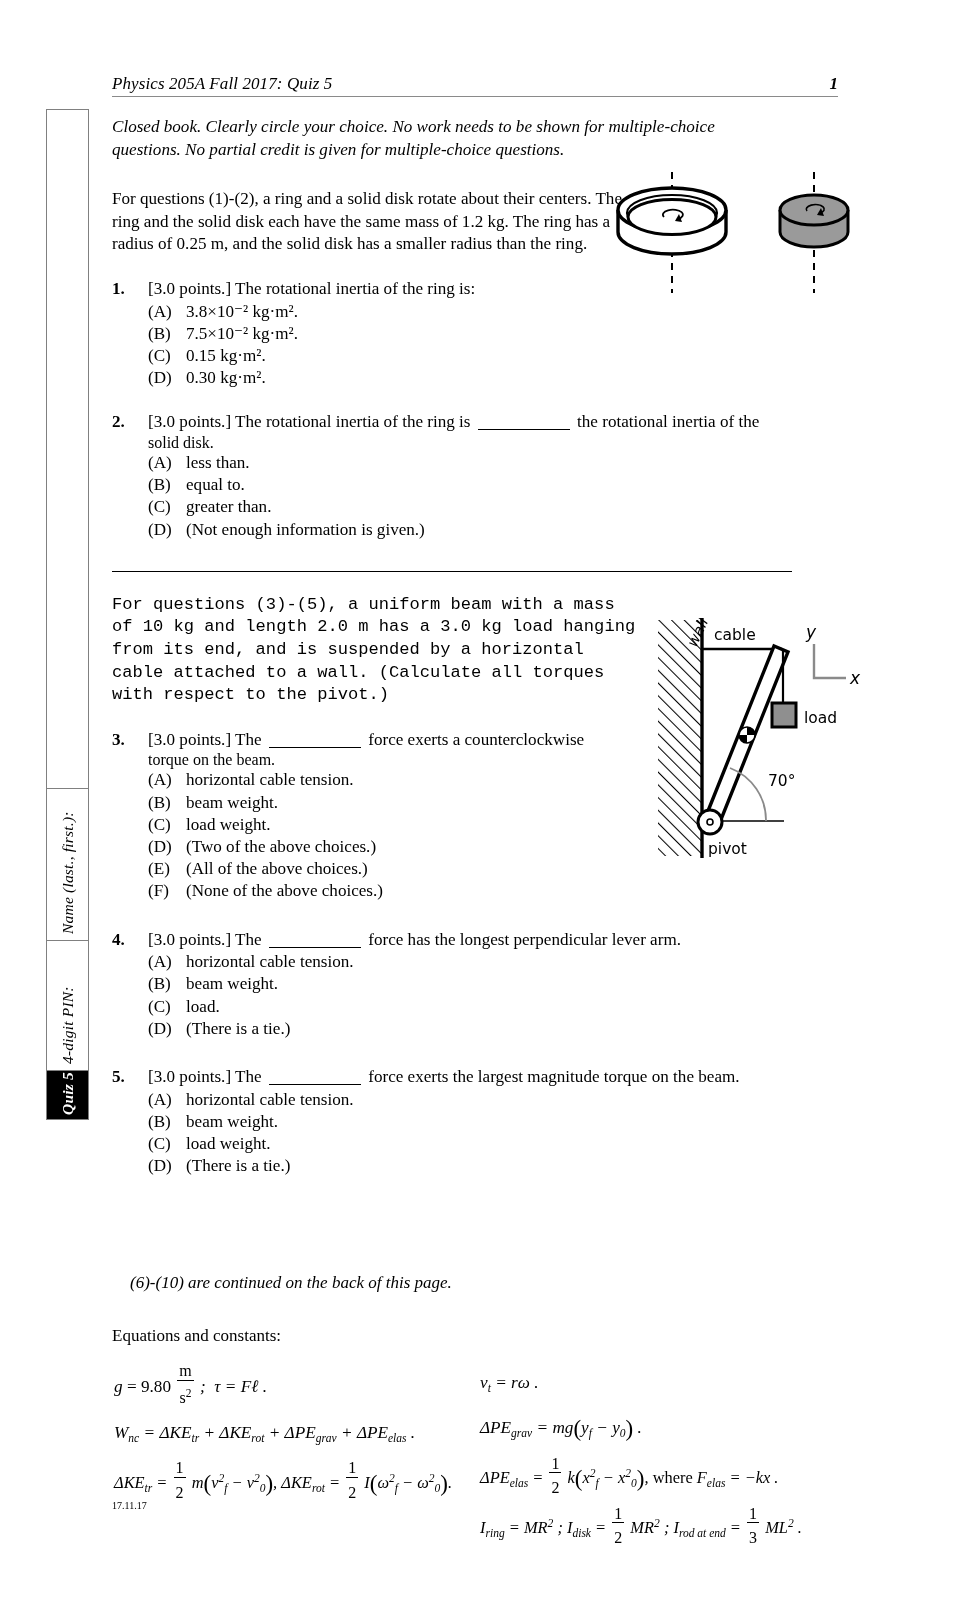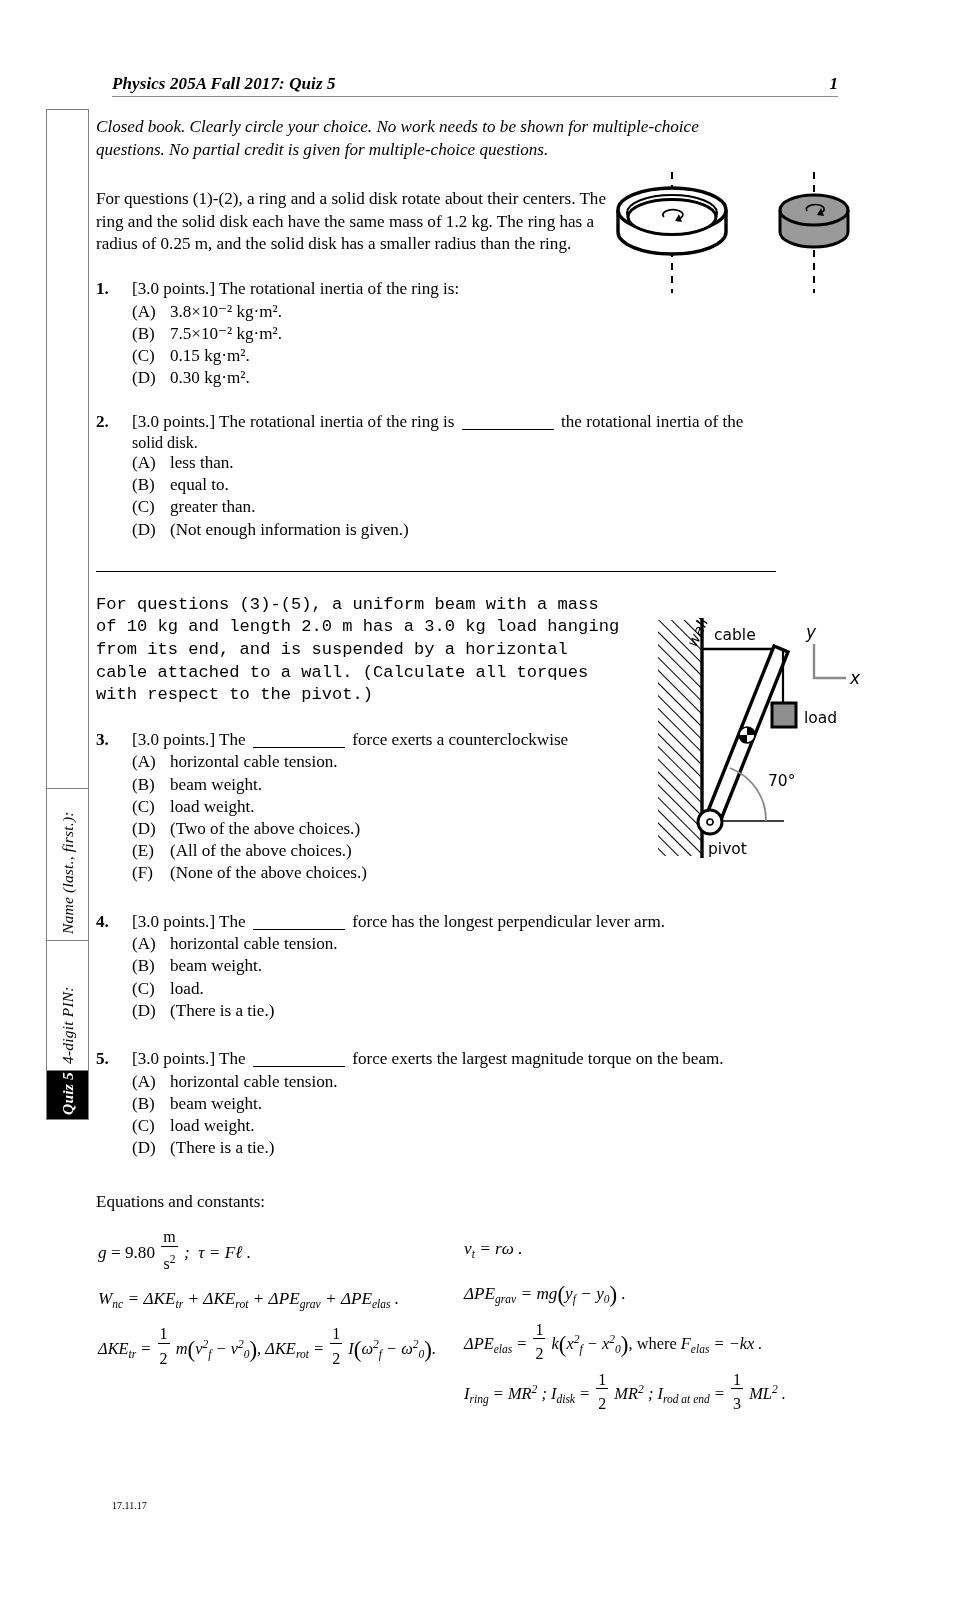--- a/index.html
+++ b/index.html
@@ -64,27 +64,27 @@
     top: 74px;
     width: 726px;
     border-bottom: 1.6px solid #8a8a8a;
     padding-bottom: 2px;
     display: flex;
     justify-content: space-between;
     align-items: baseline;
     font-style: italic;
     font-size: 17px;
   }
-  #page-header .hdr-title { font-weight: bold; letter-spacing: .1px; }
+  #page-header .hdr-title { font-weight: normal; letter-spacing: .1px; }
   #page-header .hdr-page  { font-weight: bold; }
 
   
   #content {
     position: absolute;
-    left: 96px;
+    left: 112px;
     top: 110px;
     width: 726px;
   }
   .para {
     font-size: 17.1px;
     line-height: 22.6px;
     margin: 0;
   }
   .instructions {
     font-style: italic;
@@ -359,20 +359,21 @@
 
   <div class="qblock">
     <div class="qline">
       <span class="qnum">3.</span>
       <span class="qtext narrow">
         <span>[3.0 points.]  The</span>
         <span class="blank"></span>
         <span>force exerts a counterclockwise</span>
       </span>
     </div>
+    <div class="qcont">torque on the beam.</div>
     <ul class="choices">
       <li>
         <span class="ch-tag">(A)</span>
         <span class="ch-txt">horizontal cable tension.</span>
       </li>
       <li>
         <span class="ch-tag">(B)</span>
         <span class="ch-txt">beam weight.</span>
       </li>
       <li>
@@ -445,20 +446,21 @@
         <span class="ch-tag">(C)</span>
         <span class="ch-txt">load weight.</span>
       </li>
       <li>
         <span class="ch-tag">(D)</span>
         <span class="ch-txt">(There is a tie.)</span>
       </li>
     </ul>
   </div>
 
+  <p class="continued">(6)-(10) are continued on the back of this page.</p>
 
   <p class="eq-title">Equations and constants:</p>
 
   <div id="equations">
 
     <div class="eqcol left">
       <div class="eqline">
         <span class="up"><span style="font-style:italic;">g</span> = <span style="font-style:normal;">9.80</span></span>
         <span class="frac"><span class="num up">m</span><span class="den up">s<span class="sp" style="font-style:normal;">2</span></span></span>
         ;&nbsp; τ = <span style="font-style:italic;">F</span>ℓ .

